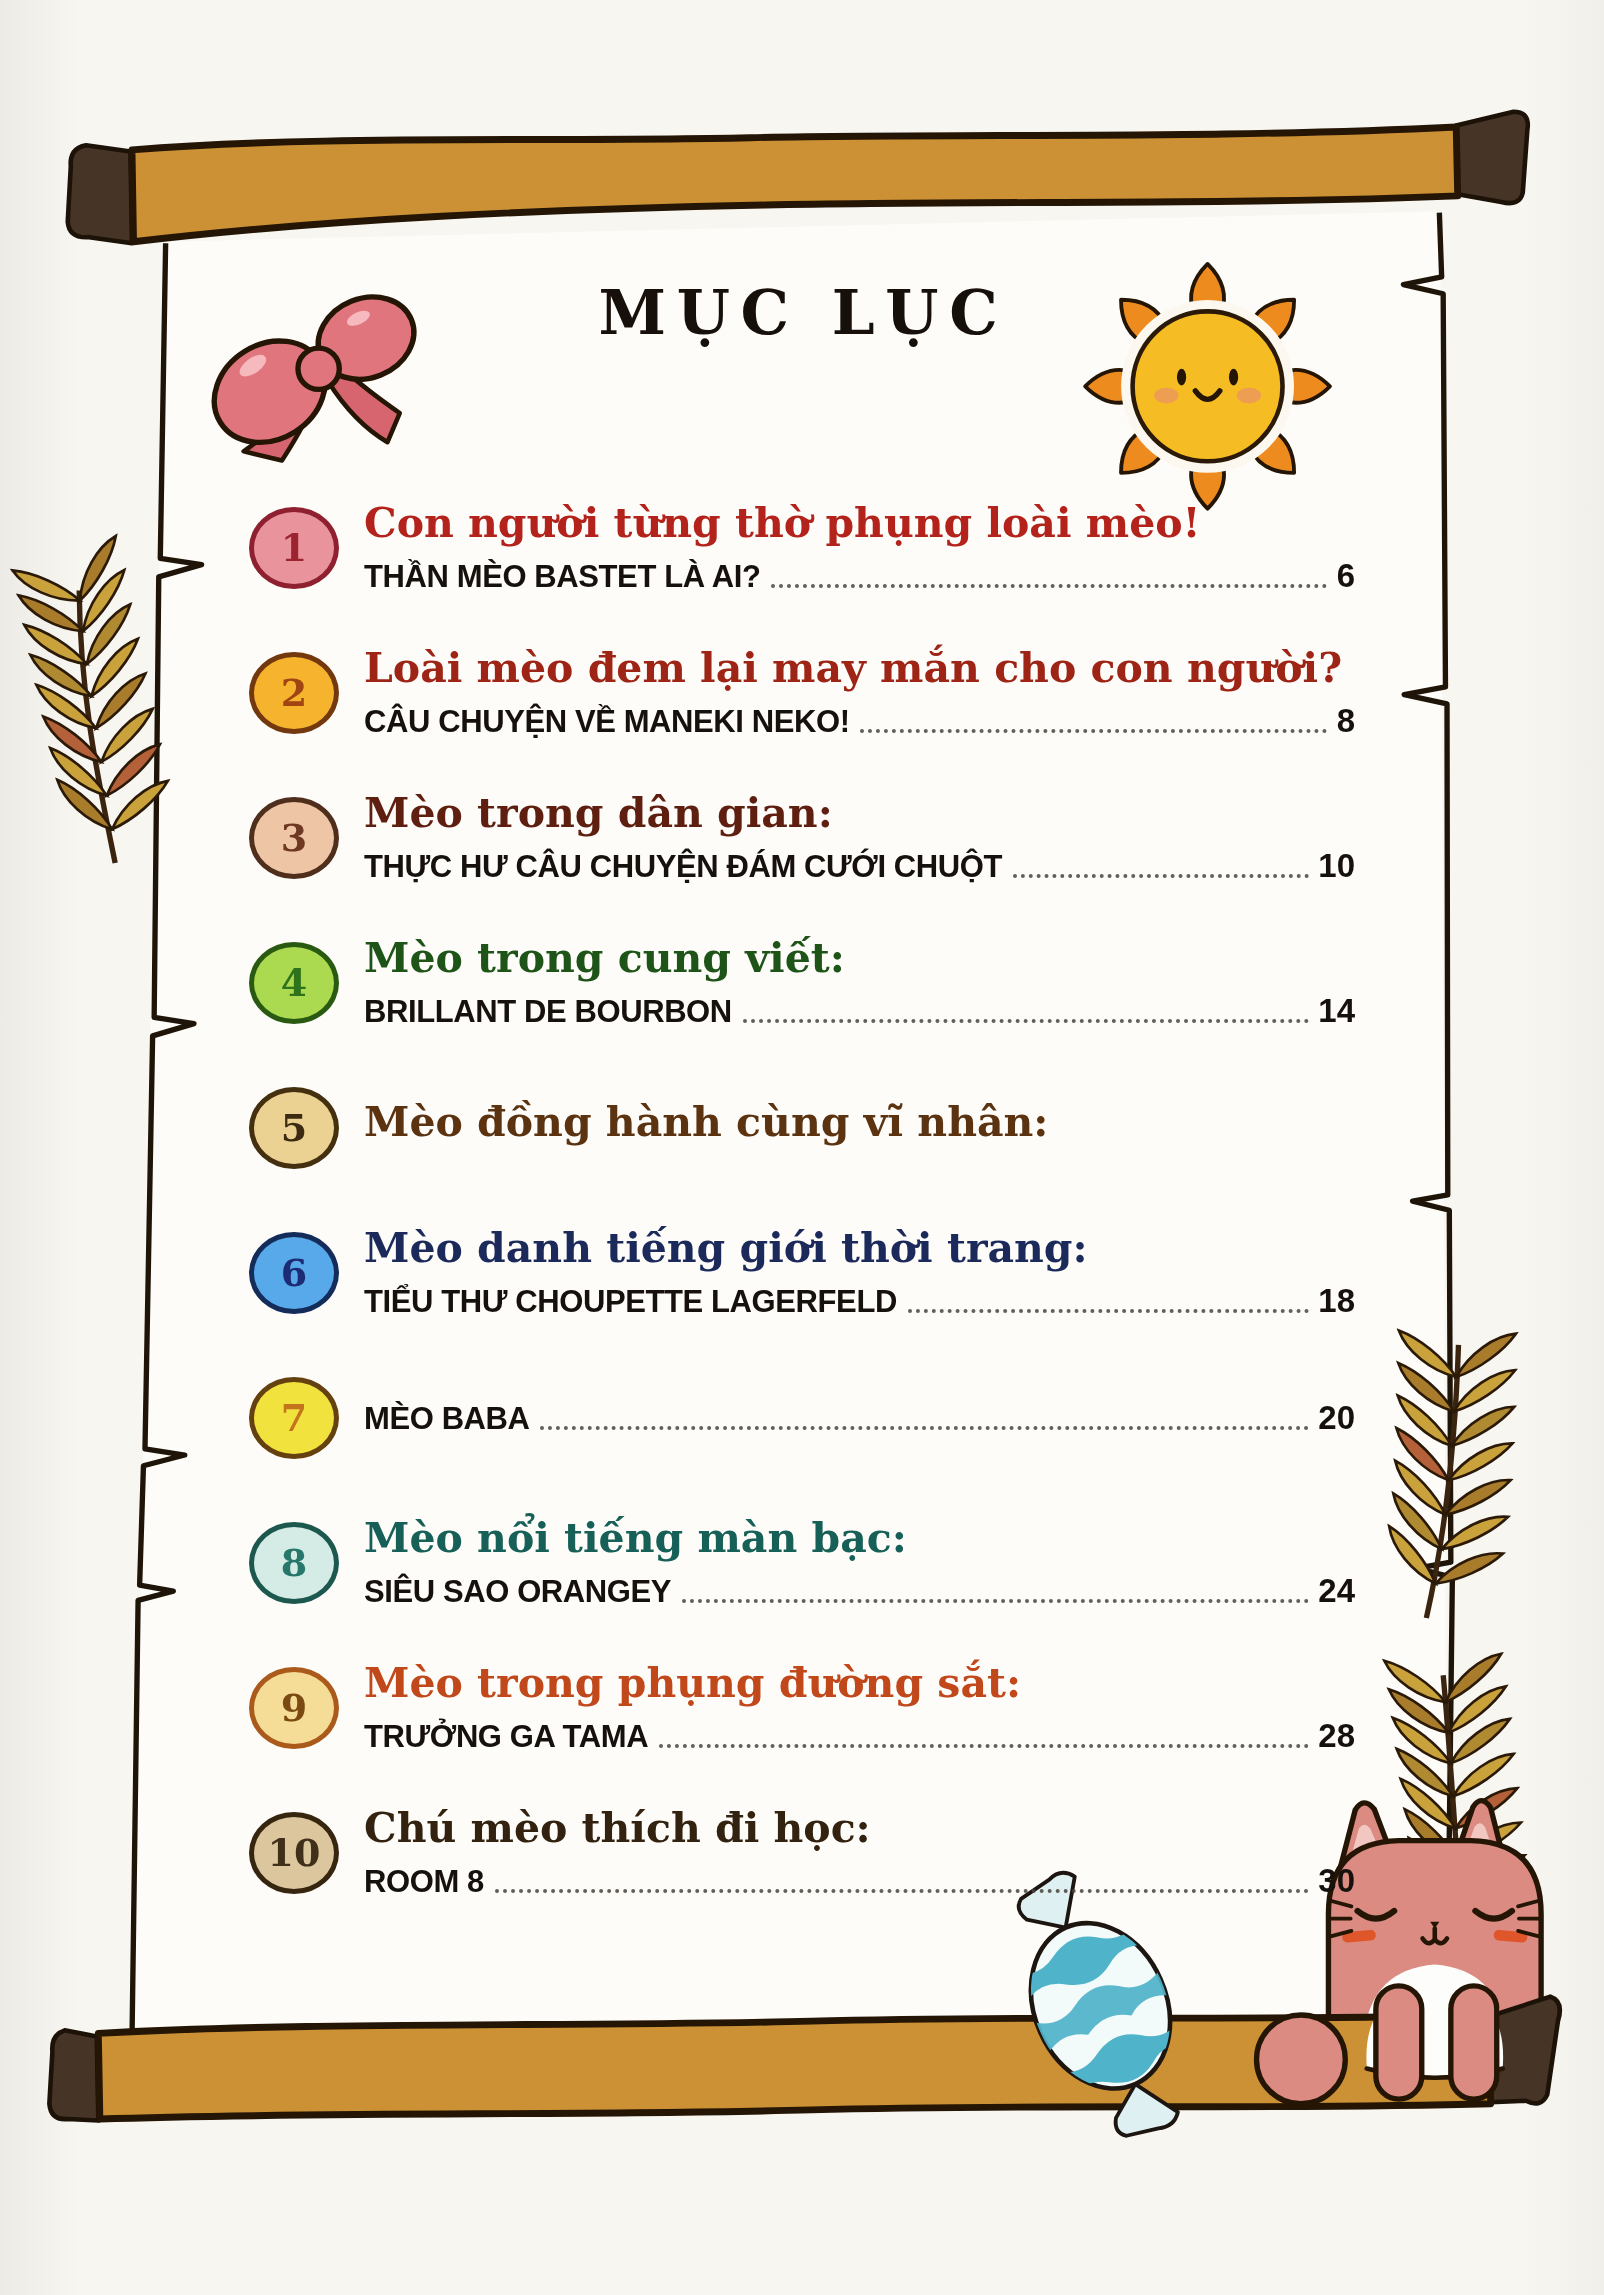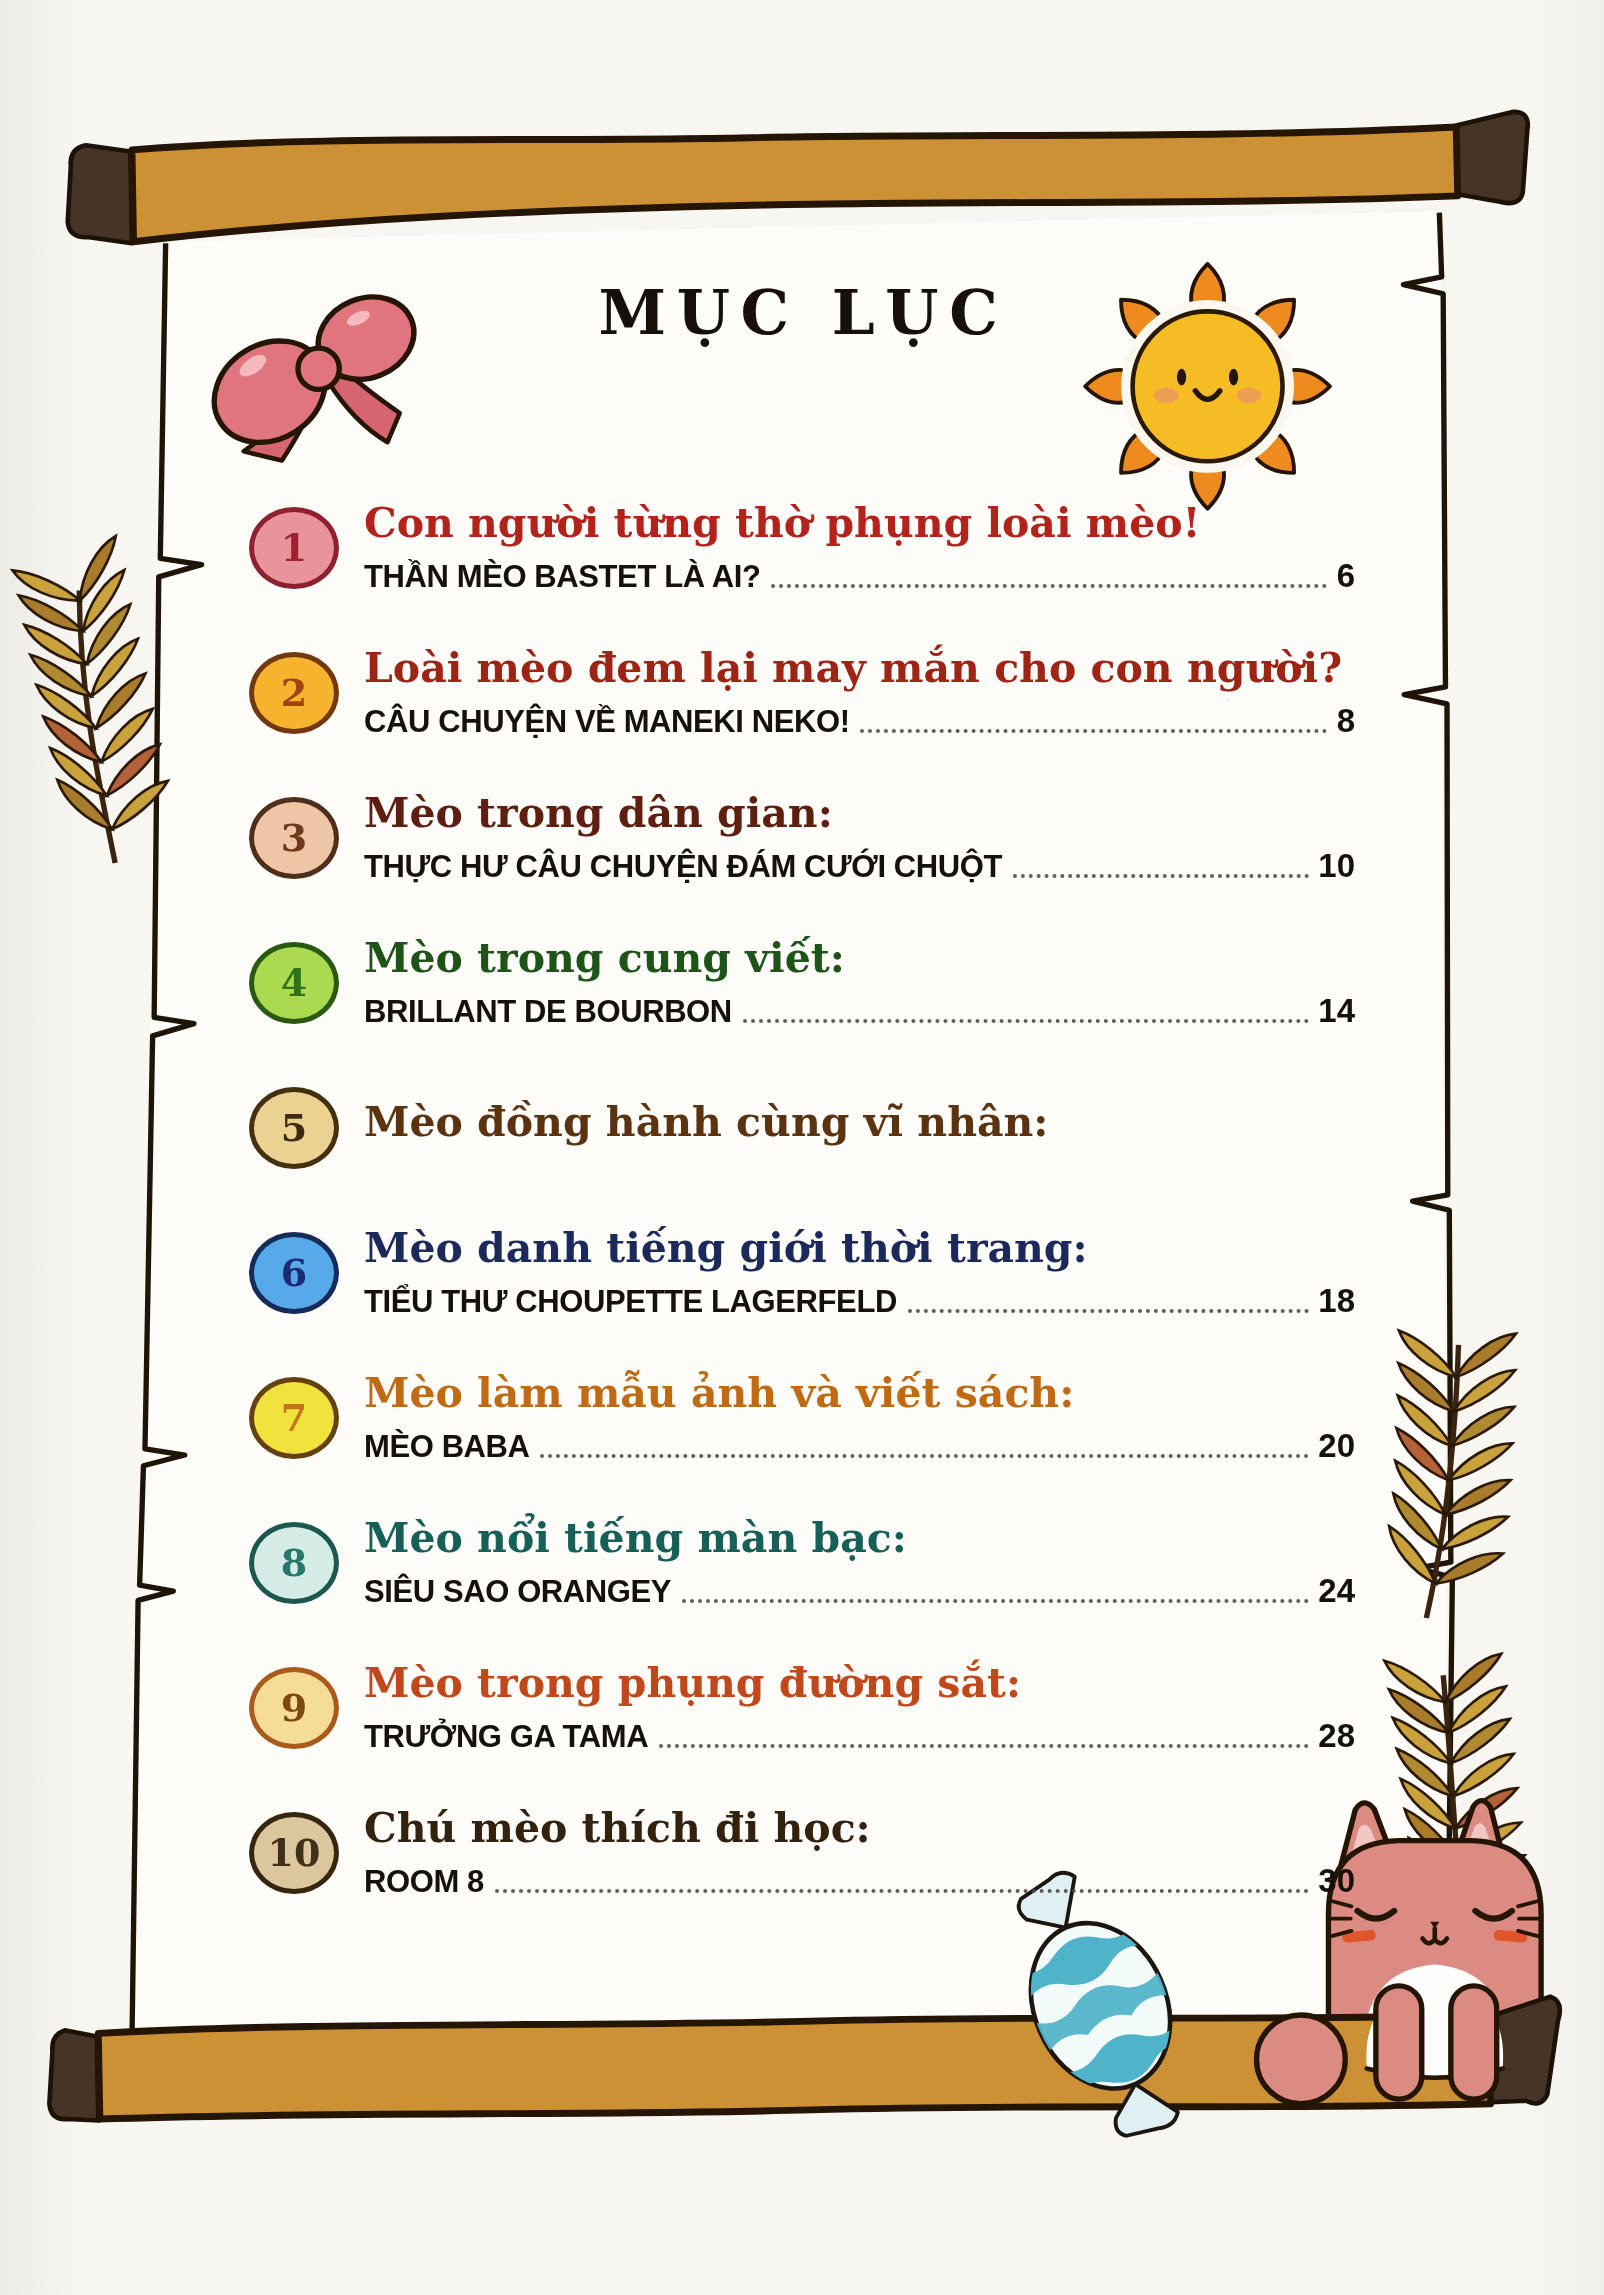--- a/index.html
+++ b/index.html
@@ -286,21 +286,20 @@
     </div>
   </div>
 
   <div class="entry">
     <div class="badge-col">
       <div class="badge" style="background: rgb(242, 226, 61); border-color: rgb(101, 65, 16);">
         <span class="num" style="color: rgb(196, 116, 29);">7</span>
       </div>
     </div>
     <div class="ebody">
-      <div class="heading" style="color: rgb(192, 106, 20);">Mèo làm mẫu ảnh và viết sách:</div>
       <div class="row">
         <span class="subtitle">MÈO BABA</span>
         <span class="leader"></span>
         <span class="pagenum">20</span>
       </div>
     </div>
   </div>
 
   <div class="entry">
     <div class="badge-col">

